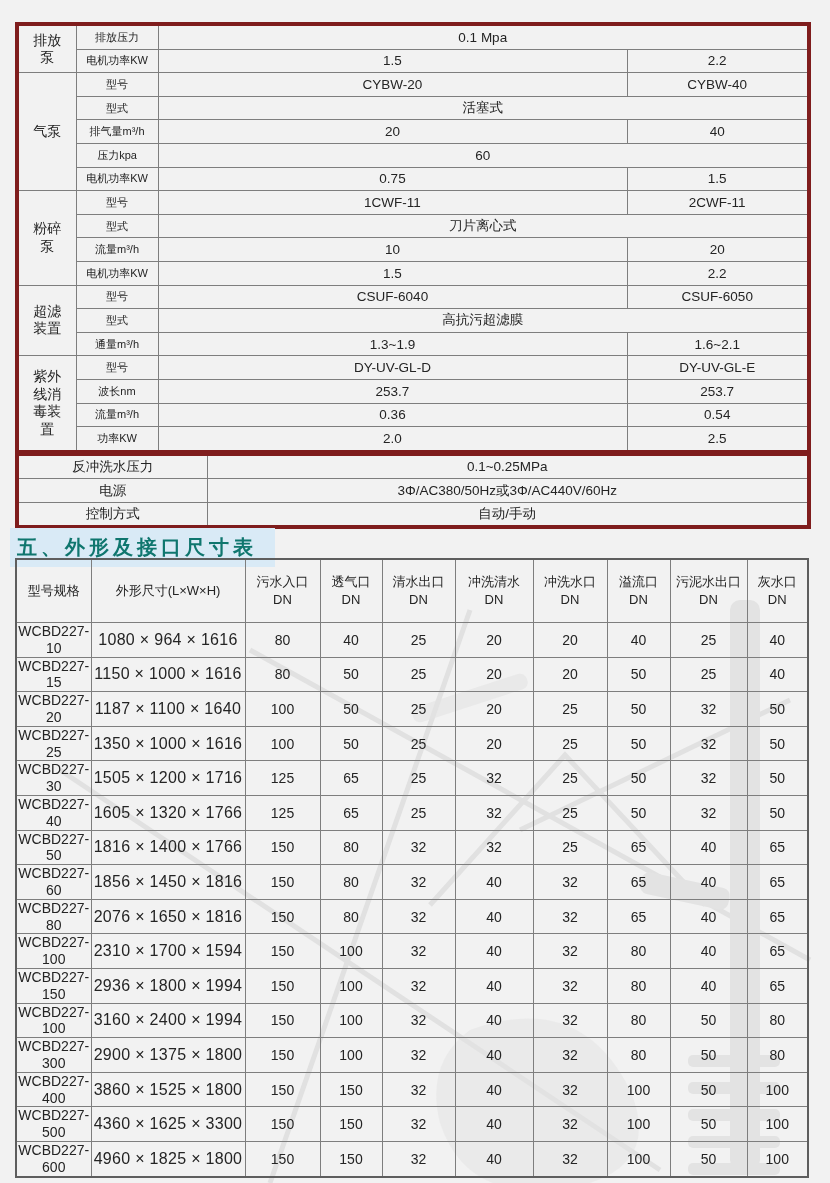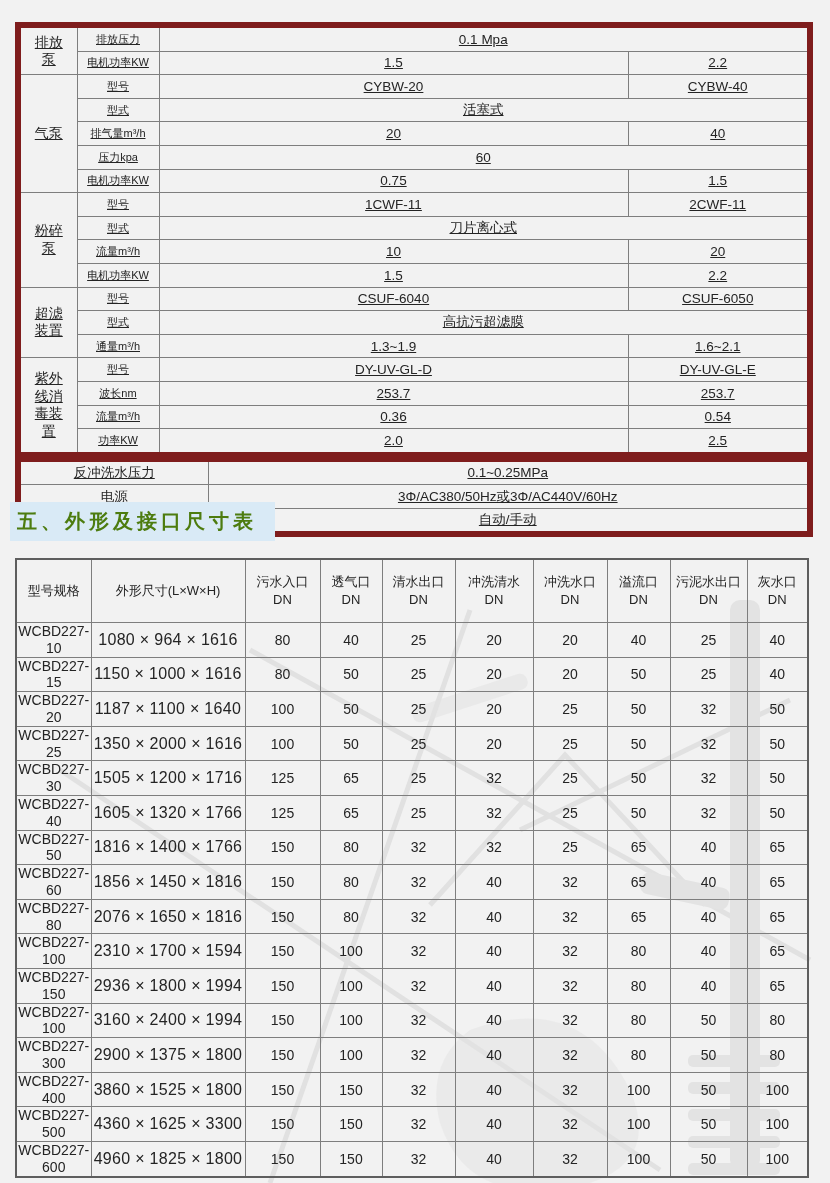--- a/index.html
+++ b/index.html
@@ -11,33 +11,33 @@
   }
   .page{position:relative;width:830px;height:1183px;overflow:hidden;background:#f2f2f2;}
   .watermark{position:absolute;left:0;top:0;width:830px;height:1183px;z-index:0;}
   .layer{position:absolute;z-index:1;}
 
   table{border-collapse:collapse;table-layout:fixed;background:transparent;}
   td,th{border:1px solid #7e7e7e;text-align:center;vertical-align:middle;padding:0;overflow:hidden;}
 
   
   .spec-wrap{left:15px;top:22px;width:792px;}
-  .spec,.spec-footer{width:792px;border:6px solid #7f1d1d;text-decoration:underline;}
+  .spec,.spec-footer{width:792px;border:4px solid #7f1d1d;}
   .spec td{height:22.6px;font-size:13.5px;}
   .spec td.cat{font-size:14px;line-height:1.25;padding:0 9px;}
   .spec td.param{font-size:11px;}
   .spec-footer{margin-top:-2px;}
   .spec-footer td{height:22.6px;font-size:13.5px;}
 
   
   .heading{
-    left:10px;top:502px;
+    left:10px;top:528px;
     display:inline-block;
     background:#d9eaf6;
-    color:#4d7c0f;
+    color:#0f766e;
     font-size:20px;font-weight:bold;
     letter-spacing:4px;
     padding:6px 18px 6px 7px;
     white-space:nowrap;
   }
 
   
   .dims-wrap{left:15px;top:558px;width:708px;}
   .dims{width:792px;border:2px solid #5e5e5e;}
   .dims th{height:62px;font-size:13px;font-weight:normal;line-height:1.35;background:transparent;}
@@ -309,21 +309,21 @@
             <td>50</td>
             <td>32</td>
             <td>50</td>
           </tr>
 
           <tr>
             <td class="model">
               <span>WCBD227-</span>
               <span>25</span>
             </td>
-            <td class="size">1350 × 2000 × 1616</td>
+            <td class="size">1350 × 1000 × 1616</td>
             <td>100</td>
             <td>50</td>
             <td>25</td>
             <td>20</td>
             <td>25</td>
             <td>50</td>
             <td>32</td>
             <td>50</td>
           </tr>
 

